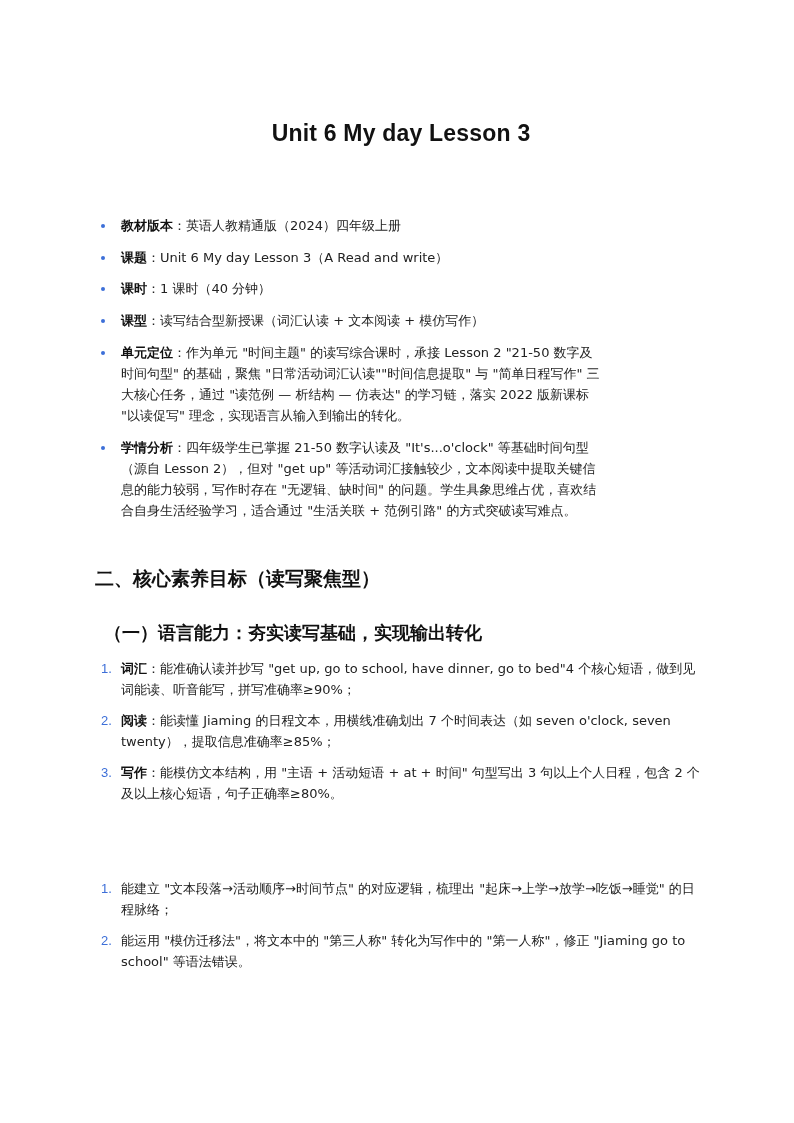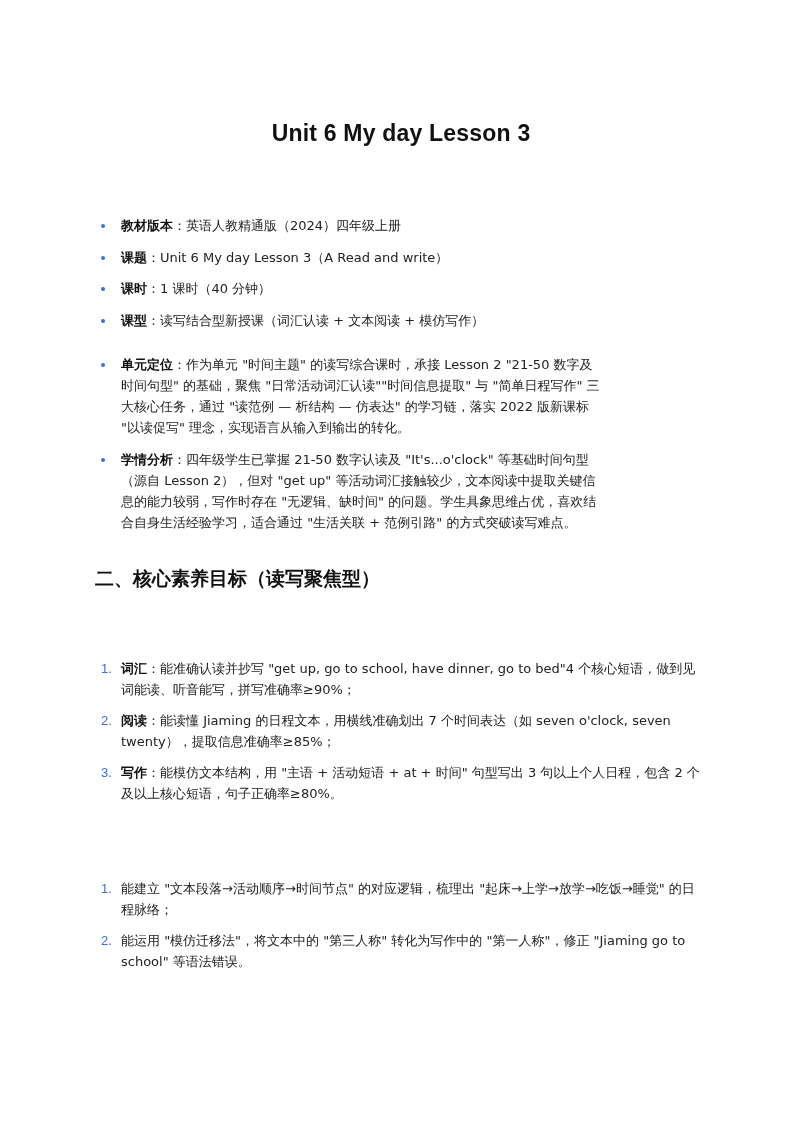--- a/index.html
+++ b/index.html
@@ -43,27 +43,28 @@
 <body>
 
 <div class="page">
   <div class="title">Unit 6 My day Lesson 3</div>
 
 
   <ul class="ul" style="top:215px;">
     <li style="margin-bottom:11px;"><span class="bullet"></span><span class="lbl">教材版本</span><span>：英语人教精通版（2024）四年级上册</span></li>
     <li style=""><span class="bullet"></span><span class="lbl">课题</span><span>：Unit 6 My day Lesson 3（A Read and write）</span></li>
     <li style="margin-bottom:11px;margin-top:8px;"><span class="bullet"></span><span class="lbl">课时</span><span>：1 课时（40 分钟）</span></li>
-    <li style="margin-bottom:23px;"><span class="bullet"></span><span class="lbl">课型</span><span>：读写结合型新授课（词汇认读 + 文本阅读 + 模仿写作）</span></li>
+    <li style="margin-bottom:11px;"><span class="bullet"></span><span class="lbl">课型</span><span>：读写结合型新授课（词汇认读 + 文本阅读 + 模仿写作）</span></li>
     <li style="margin-bottom:11px;"><span class="bullet"></span><span class="lbl">单元定位</span><span>：作为单元 "时间主题" 的读写综合课时，承接 Lesson 2 "21-50 数字及时间句型" 的基础，聚焦 "日常活动词汇认读""时间信息提取" 与 "简单日程写作" 三大核心任务，通过 "读范例 — 析结构 — 仿表达" 的学习链，落实 2022 版新课标 "以读促写" 理念，实现语言从输入到输出的转化。</span></li>
     <li><span class="bullet"></span><span class="lbl">学情分析</span><span>：四年级学生已掌握 21-50 数字认读及 "It's...o'clock" 等基础时间句型（源自 Lesson 2），但对 "get up" 等活动词汇接触较少，文本阅读中提取关键信息的能力较弱，写作时存在 "无逻辑、缺时间" 的问题。学生具象思维占优，喜欢结合自身生活经验学习，适合通过 "生活关联 + 范例引路" 的方式突破读写难点。</span></li>
   </ul>
 
   <div class="h1" style="top:566px;">二、核心素养目标（读写聚焦型）</div>
 
+  <div class="h2" style="top:621px;">（一）语言能力：夯实读写基础，实现输出转化</div>
 
   <ol class="ol" style="top:658px;">
     <li><span class="num">1.</span><span class="lbl">词汇</span><span>：能准确认读并抄写 "get up, go to school, have dinner, go to bed"4 个核心短语，做到见词能读、听音能写，拼写准确率≥90%；</span></li>
     <li><span class="num">2.</span><span class="lbl">阅读</span><span>：能读懂 Jiaming 的日程文本，用横线准确划出 7 个时间表达（如 seven o'clock, seven twenty），提取信息准确率≥85%；</span></li>
     <li><span class="num">3.</span><span class="lbl">写作</span><span>：能模仿文本结构，用 "主语 + 活动短语 + at + 时间" 句型写出 3 句以上个人日程，包含 2 个及以上核心短语，句子正确率≥80%。</span></li>
   </ol>
 
 
   <ol class="ol" style="top:878px;">
     <li><span class="num">1.</span><span>能建立 "文本段落→活动顺序→时间节点" 的对应逻辑，梳理出 "起床→上学→放学→吃饭→睡觉" 的日程脉络；</span></li>

